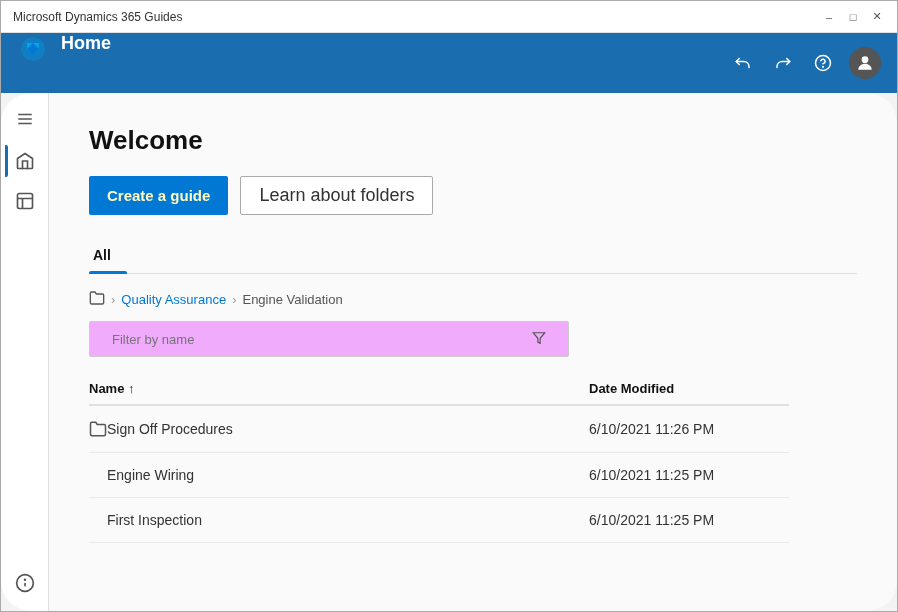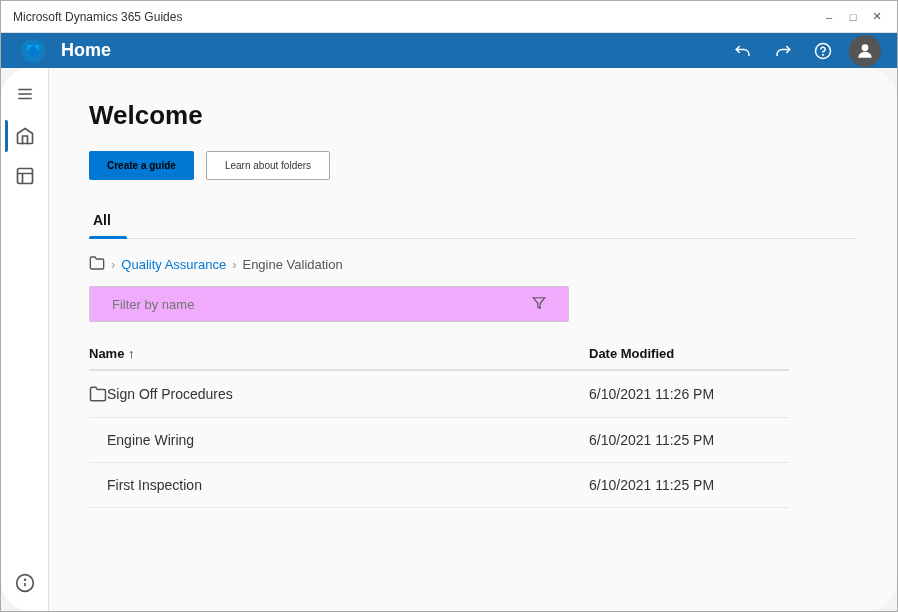--- a/index.html
+++ b/index.html
@@ -41,23 +41,22 @@
       align-items: center;
       justify-content: center;
       font-size: 11px;
       color: #555;
       cursor: pointer;
     }
 
     
     .header-bar {
       background: #1a6daf;
-      height: 35px;
-      display: flex;
-      align-items: center;
+      height: 60px;
+      display: flex;
       padding: 0 16px;
       flex-shrink: 0;
     }
     .header-logo {
       width: 32px;
       height: 32px;
       margin-right: 12px;
       flex-shrink: 0;
     }
     .header-title {
@@ -172,34 +171,34 @@
     }
 
     .action-buttons {
       display: flex;
       gap: 12px;
       margin-bottom: 24px;
     }
 
     .btn-primary {
       background: #0078d4;
-      color: #000000;
+      color: #fef9c3;
       border: none;
       padding: 8px 18px;
-      font-size: 10px;
+      font-size: 15px;
       font-weight: 600;
       cursor: pointer;
       border-radius: 2px;
     }
     .btn-secondary {
       background: #fff;
       color: #333;
       border: 1px solid #aaa;
       padding: 8px 18px;
-      font-size: 10px;
+      font-size: 18px;
       cursor: pointer;
       border-radius: 2px;
     }
 
     
     .tabs {
       display: flex;
       gap: 0;
       margin-bottom: 16px;
       border-bottom: 1px solid #e0e0e0;

